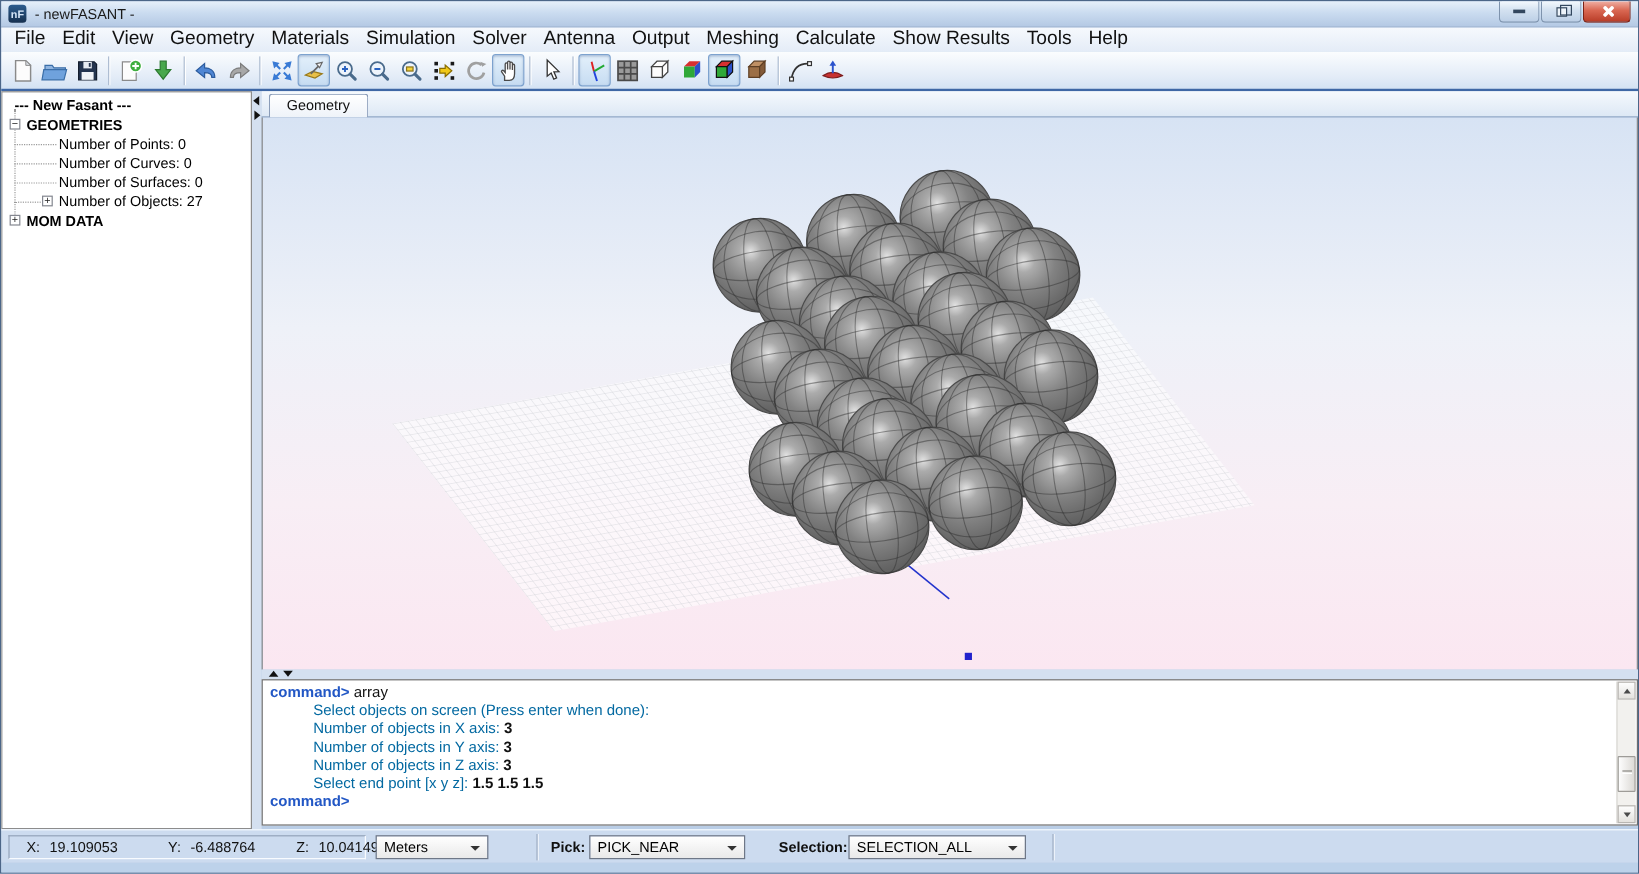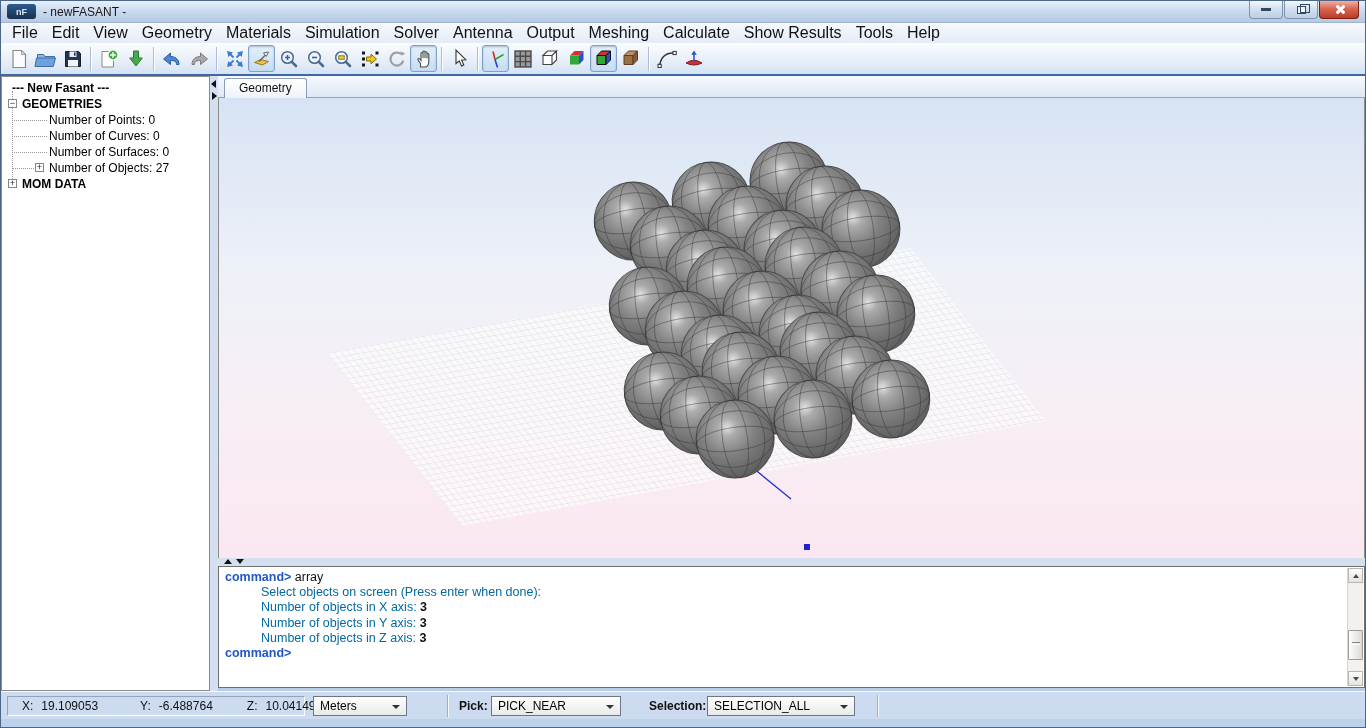--- a/index.html
+++ b/index.html
@@ -3,21 +3,21 @@
 <meta charset="utf-8">
 <style>
   * { margin:0; padding:0; box-sizing:border-box; }
   html,body { width:1366px; height:728px; overflow:hidden; font-family:"Liberation Sans",sans-serif; }
   body { background:#b9cde6; position:relative; border:1px solid #4c6688; }
 
   
   .titlebar { position:absolute; left:0; top:0; width:1366px; height:22px;
     background:linear-gradient(#e7f0fa, #cbdcf0 45%, #b4c9e4); border-bottom:1px solid #9fb4d0;
     display:flex; align-items:center; padding-left:6px; }
-  .app-icon { width:29px; height:15px; background:linear-gradient(#2d5c8e,#16304f); border-radius:3px;
+  .app-icon { width:15px; height:15px; background:linear-gradient(#2d5c8e,#16304f); border-radius:3px;
     color:#d6e6f8; font-size:9px; font-weight:bold; display:flex; align-items:center; justify-content:center; margin-right:7px; }
   .title-text { font-size:12px; color:#1a1a1a; }
   .win-controls { position:absolute; right:8px; top:0; display:flex; gap:1px; }
   .win-btn { width:34px; height:18px; border:1px solid #7e93ad; border-top:none;
     border-radius:0 0 4px 4px; background:linear-gradient(#f4f9fd,#d3e1f0 45%,#bccfe6);
     display:flex; align-items:center; justify-content:center; }
   .win-btn.close { width:40px; background:linear-gradient(#f0b0a4,#d96752 45%,#b93d28); border-color:#7c2114; }
   .glyph-min { width:10px; height:3px; background:#33475e; }
   .glyph-restore { width:9px; height:8px; border:1px solid #33475e; position:relative; background:#eef4fa; }
   .glyph-restore:before { content:""; position:absolute; left:2px; top:-3px; width:8px; height:7px; border:1px solid #33475e; }
@@ -553,20 +553,21 @@
   <span class="tri tri-up"></span>
   <span class="tri tri-down"></span>
 </div>
 
 <div class="console">
   <div class="console-line"><span class="c-cmd">command&gt;</span><span class="c-plain"> array</span></div>
   <div class="console-line"><span class="c-info">Select objects on screen (Press enter when done):</span></div>
   <div class="console-line"><span class="c-info">Number of objects in X axis:</span><span class="c-val"> 3</span></div>
   <div class="console-line"><span class="c-info">Number of objects in Y axis:</span><span class="c-val"> 3</span></div>
   <div class="console-line"><span class="c-info">Number of objects in Z axis:</span><span class="c-val"> 3</span></div>
+  <div class="console-line"><span class="c-info">Select end point [x y z]:</span><span class="c-val"> 1.5 1.5 1.5</span></div>
   <div class="console-line"><span class="c-cmd">command&gt;</span></div>
   <div class="scrollbar">
     <div class="sb-arrow up">
         <span class="sb-tri-up"></span>
       </div>
     <div class="sb-thumb">
         <div class="sb-grip"></div>
       </div>
     <div class="sb-arrow down">
         <span class="sb-tri-down"></span>

